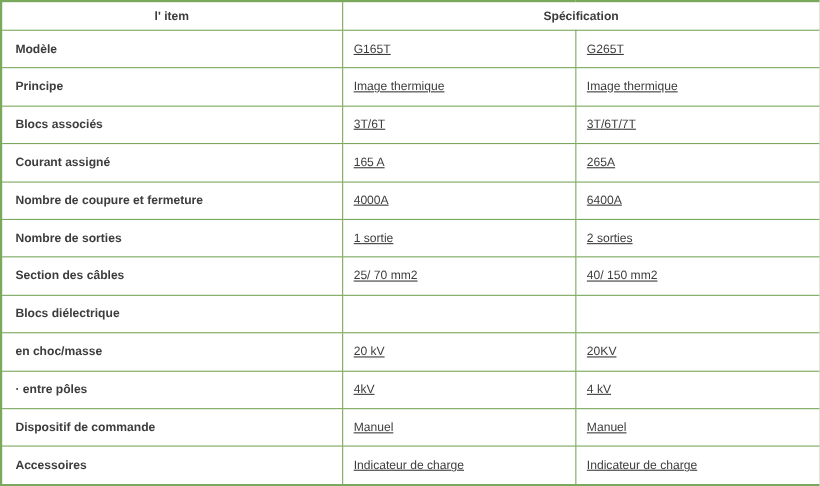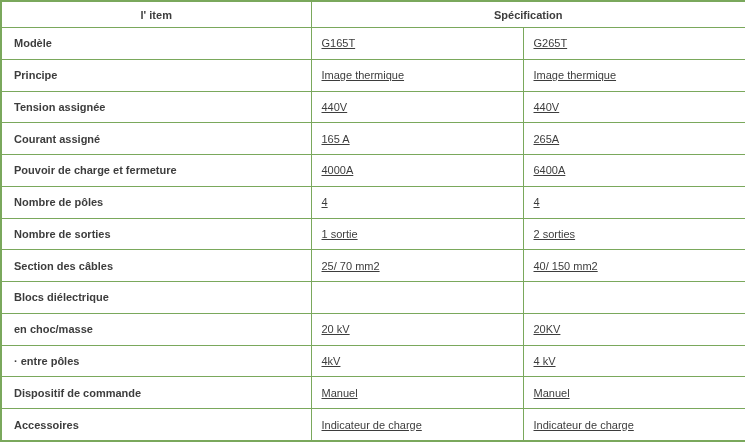--- a/index.html
+++ b/index.html
@@ -65,38 +65,33 @@
       <td class="label-cell">Modèle</td>
       <td class="value-cell">G165T</td>
       <td class="value-cell">G265T</td>
     </tr>
     <tr>
       <td class="label-cell">Principe</td>
       <td class="value-cell">Image thermique</td>
       <td class="value-cell">Image thermique</td>
     </tr>
     <tr>
-      <td class="label-cell">Tension assignée</td>
-      <td class="value-cell">440V</td>
-      <td class="value-cell">440V</td>
+      <td class="label-cell">Blocs associés</td>
+      <td class="value-cell">3T/6T</td>
+      <td class="value-cell">3T/6T/7T</td>
     </tr>
     <tr>
       <td class="label-cell">Courant assigné</td>
       <td class="value-cell">165 A</td>
       <td class="value-cell">265A</td>
     </tr>
     <tr>
-      <td class="label-cell">Pouvoir de charge et fermeture</td>
+      <td class="label-cell">Nombre de coupure et fermeture</td>
       <td class="value-cell">4000A</td>
       <td class="value-cell">6400A</td>
-    </tr>
-    <tr>
-      <td class="label-cell">Nombre de pôles</td>
-      <td class="value-cell">4</td>
-      <td class="value-cell">4</td>
     </tr>
     <tr>
       <td class="label-cell">Nombre de sorties</td>
       <td class="value-cell">1 sortie</td>
       <td class="value-cell">2 sorties</td>
     </tr>
     <tr>
       <td class="label-cell">Section des câbles</td>
       <td class="value-cell">25/ 70 mm2</td>
       <td class="value-cell">40/ 150 mm2</td>

